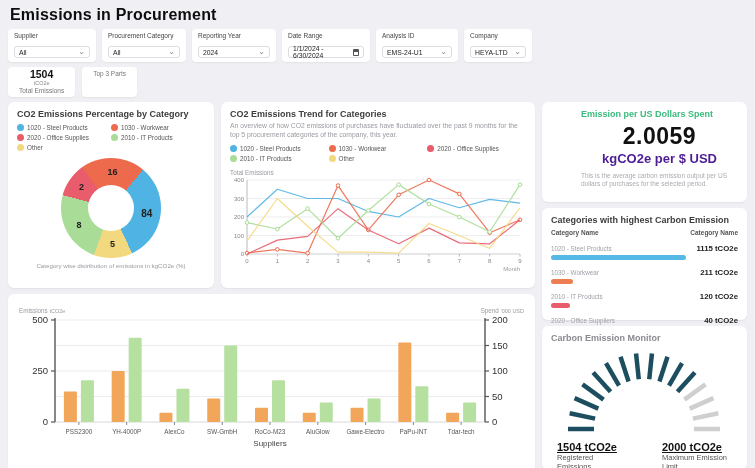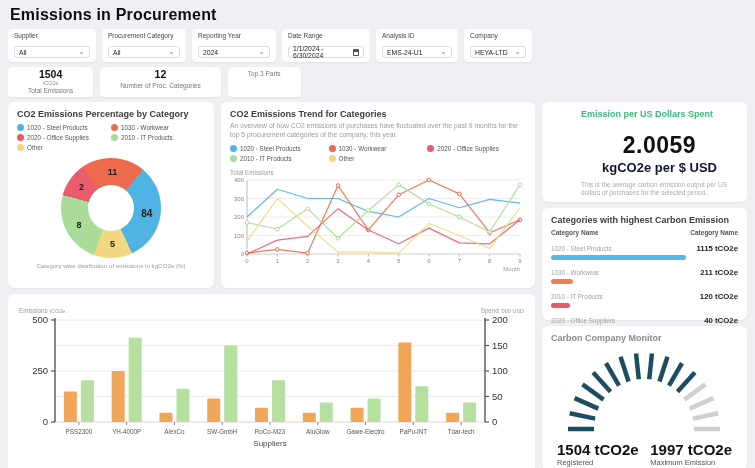--- a/index.html
+++ b/index.html
@@ -13,21 +13,21 @@
   .filters { display:flex; gap:6px; margin-bottom:5px; }
   .filter-card { background:#fff; border-radius:4px; padding:3px 6px 4px; box-shadow:0 1px 2px rgba(0,0,0,.06); display:flex; flex-direction:column; height:33px; }
   .filter-card .flabel { font-size:6.5px; color:#444; line-height:1.15; flex:1; }
   .fselect { border:1px solid #dcdce2; border-radius:3px; padding:1px 4px; font-size:6.8px; color:#222; display:flex; align-items:center; justify-content:space-between; gap:6px; height:12px; cursor:pointer; background:#fff; }
   .chev { font-size:8px; color:#888; line-height:6px; }
   .cal { width:7px; height:7px; border:1px solid #555; border-top:3px solid #555; border-radius:1px; }
   .w1{width:88px}.w2{width:84px}.w3{width:84px}.w4{width:88px}.w5{width:82px}.w6{width:68px}
 
   
   .kpis { display:flex; gap:7px; margin-bottom:5px; }
-  .kpi { background:#fff; border-radius:4px; padding:2px 20px 3px; box-shadow:0 1px 2px rgba(0,0,0,.06); text-align:center; }
+  .kpi { background:#fff; border-radius:4px; padding:2px 11px 3px; box-shadow:0 1px 2px rgba(0,0,0,.06); text-align:center; }
   .kpi .kval { font-size:10.5px; font-weight:700; color:#111; line-height:1.1; }
   .kpi .kunit { font-size:5.5px; color:#888; line-height:1; }
   .kpi .klabel { font-size:6.5px; color:#777; margin-top:1px; }
 
   
   .main { display:flex; gap:7px; }
   .col-left { width:527px; display:flex; flex-direction:column; gap:6px; }
   .col-right { width:205px; display:flex; flex-direction:column; gap:6px; }
   .row1 { display:flex; gap:7px; height:186px; }
   .panel { background:#fff; border-radius:6px; box-shadow:0 1px 2px rgba(0,0,0,.06); padding:7px 9px; }
@@ -52,39 +52,39 @@
   .trend-legend .legend-item { width:33.3%; }
   .axis-cap { font-size:6.3px; color:#9a9aa2; }
 
   
   .bar-panel { height:178px; }
   .bar-axis-row { display:flex; justify-content:space-between; margin:6px 2px 0; }
 
   
   .usd-panel { height:100px; text-align:center;padding-left:39px; }
   .usd-title { text-align:left; }
-  .usd-value { font-size:23px; font-weight:700; color:#111; margin-top:13px; letter-spacing:.5px; }
-  .usd-unit { font-size:13px; font-weight:700; color:#0f172a; margin-top:1px; }
+  .usd-value { font-size:23px; font-weight:700; color:#111; margin-top:4px; letter-spacing:.5px; }
+  .usd-unit { font-size:13px; font-weight:700; color:#4c1d95; margin-top:1px; }
   .usd-caption { font-size:6.5px; color:#ababb2; margin-top:6px; text-align:left; line-height:1.3; }
 
   
   .cat-panel { height:112px; }
   .cat-head { display:flex; justify-content:space-between; margin-top:4px; }
   .cat-head span { font-size:6.5px; font-weight:700; color:#555; }
   .cat-row { margin-top:8px; }
   .cat-line { display:flex; justify-content:space-between; align-items:baseline; }
   .cat-name { font-size:6.3px; color:#a0a0a8; }
   .cat-val { font-size:7.8px; font-weight:700; color:#222; }
   .cat-bar { height:5px; border-radius:3px; margin-top:2px; }
 
   
   .gauge-panel { height:144px; }
   .gauge-title { color:#8a8a90; font-weight:600; }
   .gauge-labels { display:flex; justify-content:space-between; padding:0 6px; margin-top:2px; }
-  .gauge-val { font-size:15px; font-weight:700; color:#111; }
+  .gauge-val { font-size:11px; font-weight:700; color:#111;text-decoration:underline; }
   .gauge-cap { font-size:7.5px; color:#555; line-height:1.25; }
   svg text { font-family:"Liberation Sans", sans-serif; }
 </style>
 </head>
 <body>
 
 <div class="page">
 
   <div class="page-title">Emissions in Procurement</div>
 
@@ -133,24 +133,20 @@
     </div>
   </div>
 
   <div class="kpis">
     <div class="kpi">
       <div class="kval">1504</div>
       <div class="kunit">tCO2e</div>
       <div class="klabel">Total Emissions</div>
     </div>
     <div class="kpi">
-      <div class="kval">12</div>
-      <div class="klabel">Number of Proc. Categories</div>
-    </div>
-    <div class="kpi">
       <div class="klabel">Top 3 Parts</div>
     </div>
   </div>
 
   <div class="main">
     <div class="col-left">
       <div class="row1">
 
         <div class="panel pie-panel">
           <div class="ptitle">CO2 Emissions Percentage by Category</div>
@@ -173,21 +169,21 @@
               </div>
               <div class="legend-item">
                 <span class="legend-dot" style="background: rgb(242, 216, 126);"></span>
                 <span class="legend-txt">Other</span>
               </div>
             </div>
           <div class="donut-wrap">
             <div class="donut" style="background: conic-gradient(from 40deg, rgb(79, 179, 227) 0deg, rgb(79, 179, 227) 115deg, rgb(242, 216, 126) 115deg, rgb(242, 216, 126) 160deg, rgb(169, 220, 150) 160deg, rgb(169, 220, 150) 245deg, rgb(232, 92, 108) 245deg, rgb(232, 92, 108) 285deg, rgb(237, 106, 76) 285deg, rgb(237, 106, 76) 360deg);"></div>
             <div class="donut-hole"></div>
           <span class="donut-label" style="left: 85.692px; top: 54.6989px; font-size: 10px;">84</span>
-              <span class="donut-label" style="left: 51.5703px; top: 14.0343px; font-size: 9px;">11</span>
+              <span class="donut-label" style="left: 51.5703px; top: 14.0343px; font-size: 9px;">16</span>
               <span class="donut-label" style="left: 20.5105px; top: 29.3512px; font-size: 9px;">2</span>
               <span class="donut-label" style="left: 18.0676px; top: 66.623px; font-size: 9px;">8</span>
               <span class="donut-label" style="left: 51.5703px; top: 85.9657px; font-size: 9px;">5</span>
             </div>
           <div class="pie-caption">Category wise distribution of emissions in kgCO2e (%)</div>
         </div>
 
         <div class="panel trend-panel">
           <div class="ptitle">CO2 Emissions Trend for Categories</div>
           <div class="psub">An overview of how CO2 emissions of purchases have fluctuated over the past 9 months for the top 5 procurement categories of the company, this year.</div>
@@ -387,21 +383,21 @@
               <div class="cat-line">
                 <span class="cat-name">2020 - Office Suppliers</span>
                 <span class="cat-val">40 tCO2e</span>
               </div>
               <div class="cat-bar" style="width: 4%; background: rgb(240, 169, 79);"></div>
             </div>
           </div>
       </div>
 
       <div class="panel gauge-panel">
-        <div class="ptitle gauge-title">Carbon Company Monitor</div>
+        <div class="ptitle gauge-title">Carbon Emission Monitor</div>
         <svg id="gauge-svg" width="187" height="92" viewBox="0 0 187 92">
             <line x1="43" y1="86" x2="17" y2="85.99999999999999" stroke="#1C4E60" stroke-width="4.5"></line>
             <line x1="44.092619963309716" y1="75.60441545911203" x2="18.660782344230768" y2="70.1987114978503" stroke="#1C4E60" stroke-width="4.5"></line>
             <line x1="47.32272711786996" y1="65.66316784620997" x2="23.57054521916234" y2="55.08801512623917" stroke="#1C4E60" stroke-width="4.5"></line>
             <line x1="52.549150281252636" y1="56.61073738537634" x2="31.514708427504004" y2="41.32832082577203" stroke="#1C4E60" stroke-width="4.5"></line>
             <line x1="59.543469682057086" y1="48.842758726130285" x2="42.14607391672678" y2="29.52099326371804" stroke="#1C4E60" stroke-width="4.5"></line>
             <line x1="68.00000000000001" y1="42.69872981077806" x2="55.000000000000014" y2="20.18206931238265" stroke="#1C4E60" stroke-width="4.5"></line>
             <line x1="77.54915028125264" y1="38.44717418524232" x2="69.514708427504" y2="13.719704761568323" stroke="#1C4E60" stroke-width="4.5"></line>
             <line x1="87.77357683661734" y1="36.27390523158633" x2="85.05583679165835" y2="10.416335952011224" stroke="#1C4E60" stroke-width="4.5"></line>
             <line x1="98.22642316338268" y1="36.27390523158633" x2="100.94416320834166" y2="10.416335952011224" stroke="#1C4E60" stroke-width="4.5"></line>
@@ -412,20 +408,20 @@
             <line x1="138.67727288213004" y1="65.66316784621" x2="162.42945478083766" y2="55.088015126239185" stroke="#CFCFCF" stroke-width="4.5"></line>
             <line x1="141.90738003669028" y1="75.60441545911203" x2="167.33921765576923" y2="70.1987114978503" stroke="#CFCFCF" stroke-width="4.5"></line>
             <line x1="143" y1="86" x2="169" y2="86" stroke="#CFCFCF" stroke-width="4.5"></line>
           </svg>
         <div class="gauge-labels">
           <div>
             <div class="gauge-val">1504 tCO2e</div>
             <div class="gauge-cap" style="max-width:60px">Registered Emissions</div>
           </div>
           <div>
-            <div class="gauge-val">1997 tCO2e</div>
+            <div class="gauge-val">2000 tCO2e</div>
             <div class="gauge-cap" style="max-width:70px">Maximum Emission Limit</div>
           </div>
         </div>
       </div>
     </div>
   </div>
 </div>
 
 </body></html>

